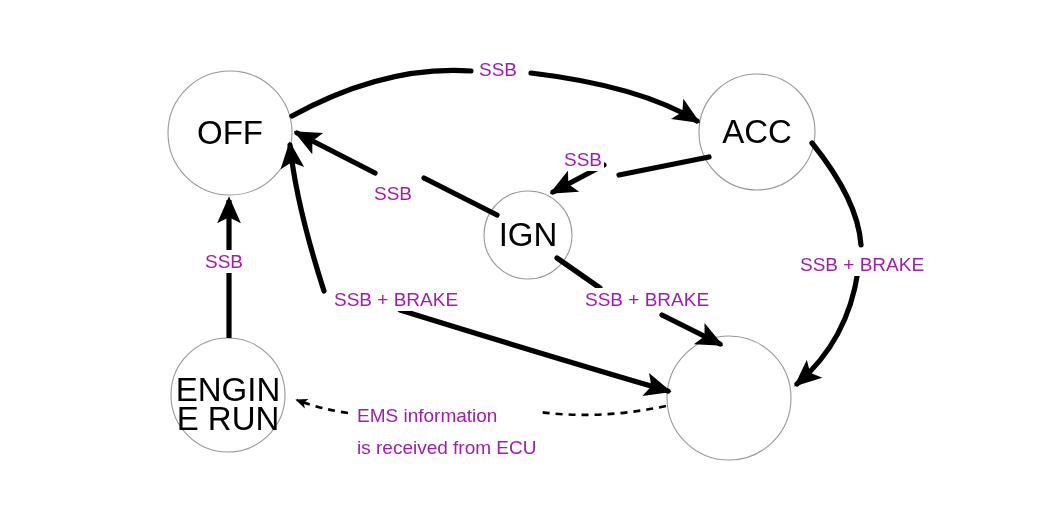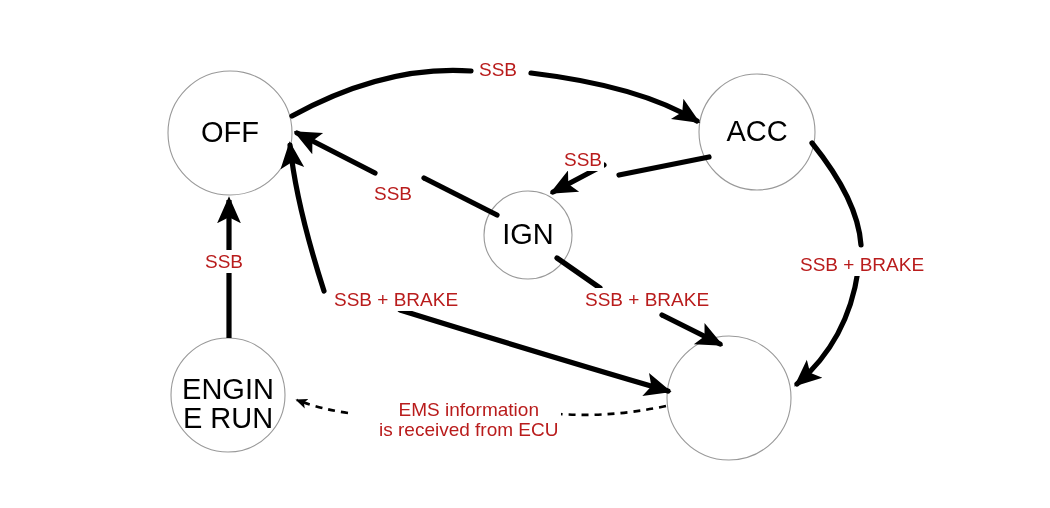--- a/index.html
+++ b/index.html
@@ -3,37 +3,37 @@
 <meta charset="utf-8">
 <style>
   html,body{margin:0;padding:0;background:#fff;}
   body{width:1050px;height:508px;font-family:"Liberation Sans",sans-serif;overflow:hidden;}
   #diagram{position:relative;width:1050px;height:508px;background:#ffffff;}
   svg{position:absolute;left:0;top:0;width:1050px;height:508px;}
   .node-label{
     position:absolute;
     text-align:center;
     font-family:"Liberation Sans",sans-serif;
-    font-size:29px;
+    font-size:33px;
     color:#000;
     line-height:29px;
     white-space:pre-line;
     pointer-events:none;
   }
   .edge-label{
     position:absolute;
     font-family:"Liberation Sans",sans-serif;
     font-size:19px;
-    color:#b91c1c;
+    color:#a21caf;
     background:#ffffff;
     white-space:nowrap;
     line-height:23px;
     padding:0 2px;
   }
-  .edge-label.two-line{white-space:pre-line;line-height:20px;text-align:center;margin-left:22px;}
+  .edge-label.two-line{white-space:pre-line;line-height:32px;text-align:left;}
 </style>
 </head>
 <body>
 
 <div id="diagram">
 
   <svg viewBox="0 0 1050 508" xmlns="http://www.w3.org/2000/svg">
     <defs>
       <marker id="arrow" viewBox="0 0 10 10" refX="8.6" refY="5" markerWidth="5.2" markerHeight="5.2" orient="auto-start-reverse" markerUnits="strokeWidth">
         <path d="M 0 0.6 L 10 5 L 0 9.4 L 2.2 5 Z" fill="#000"></path>

